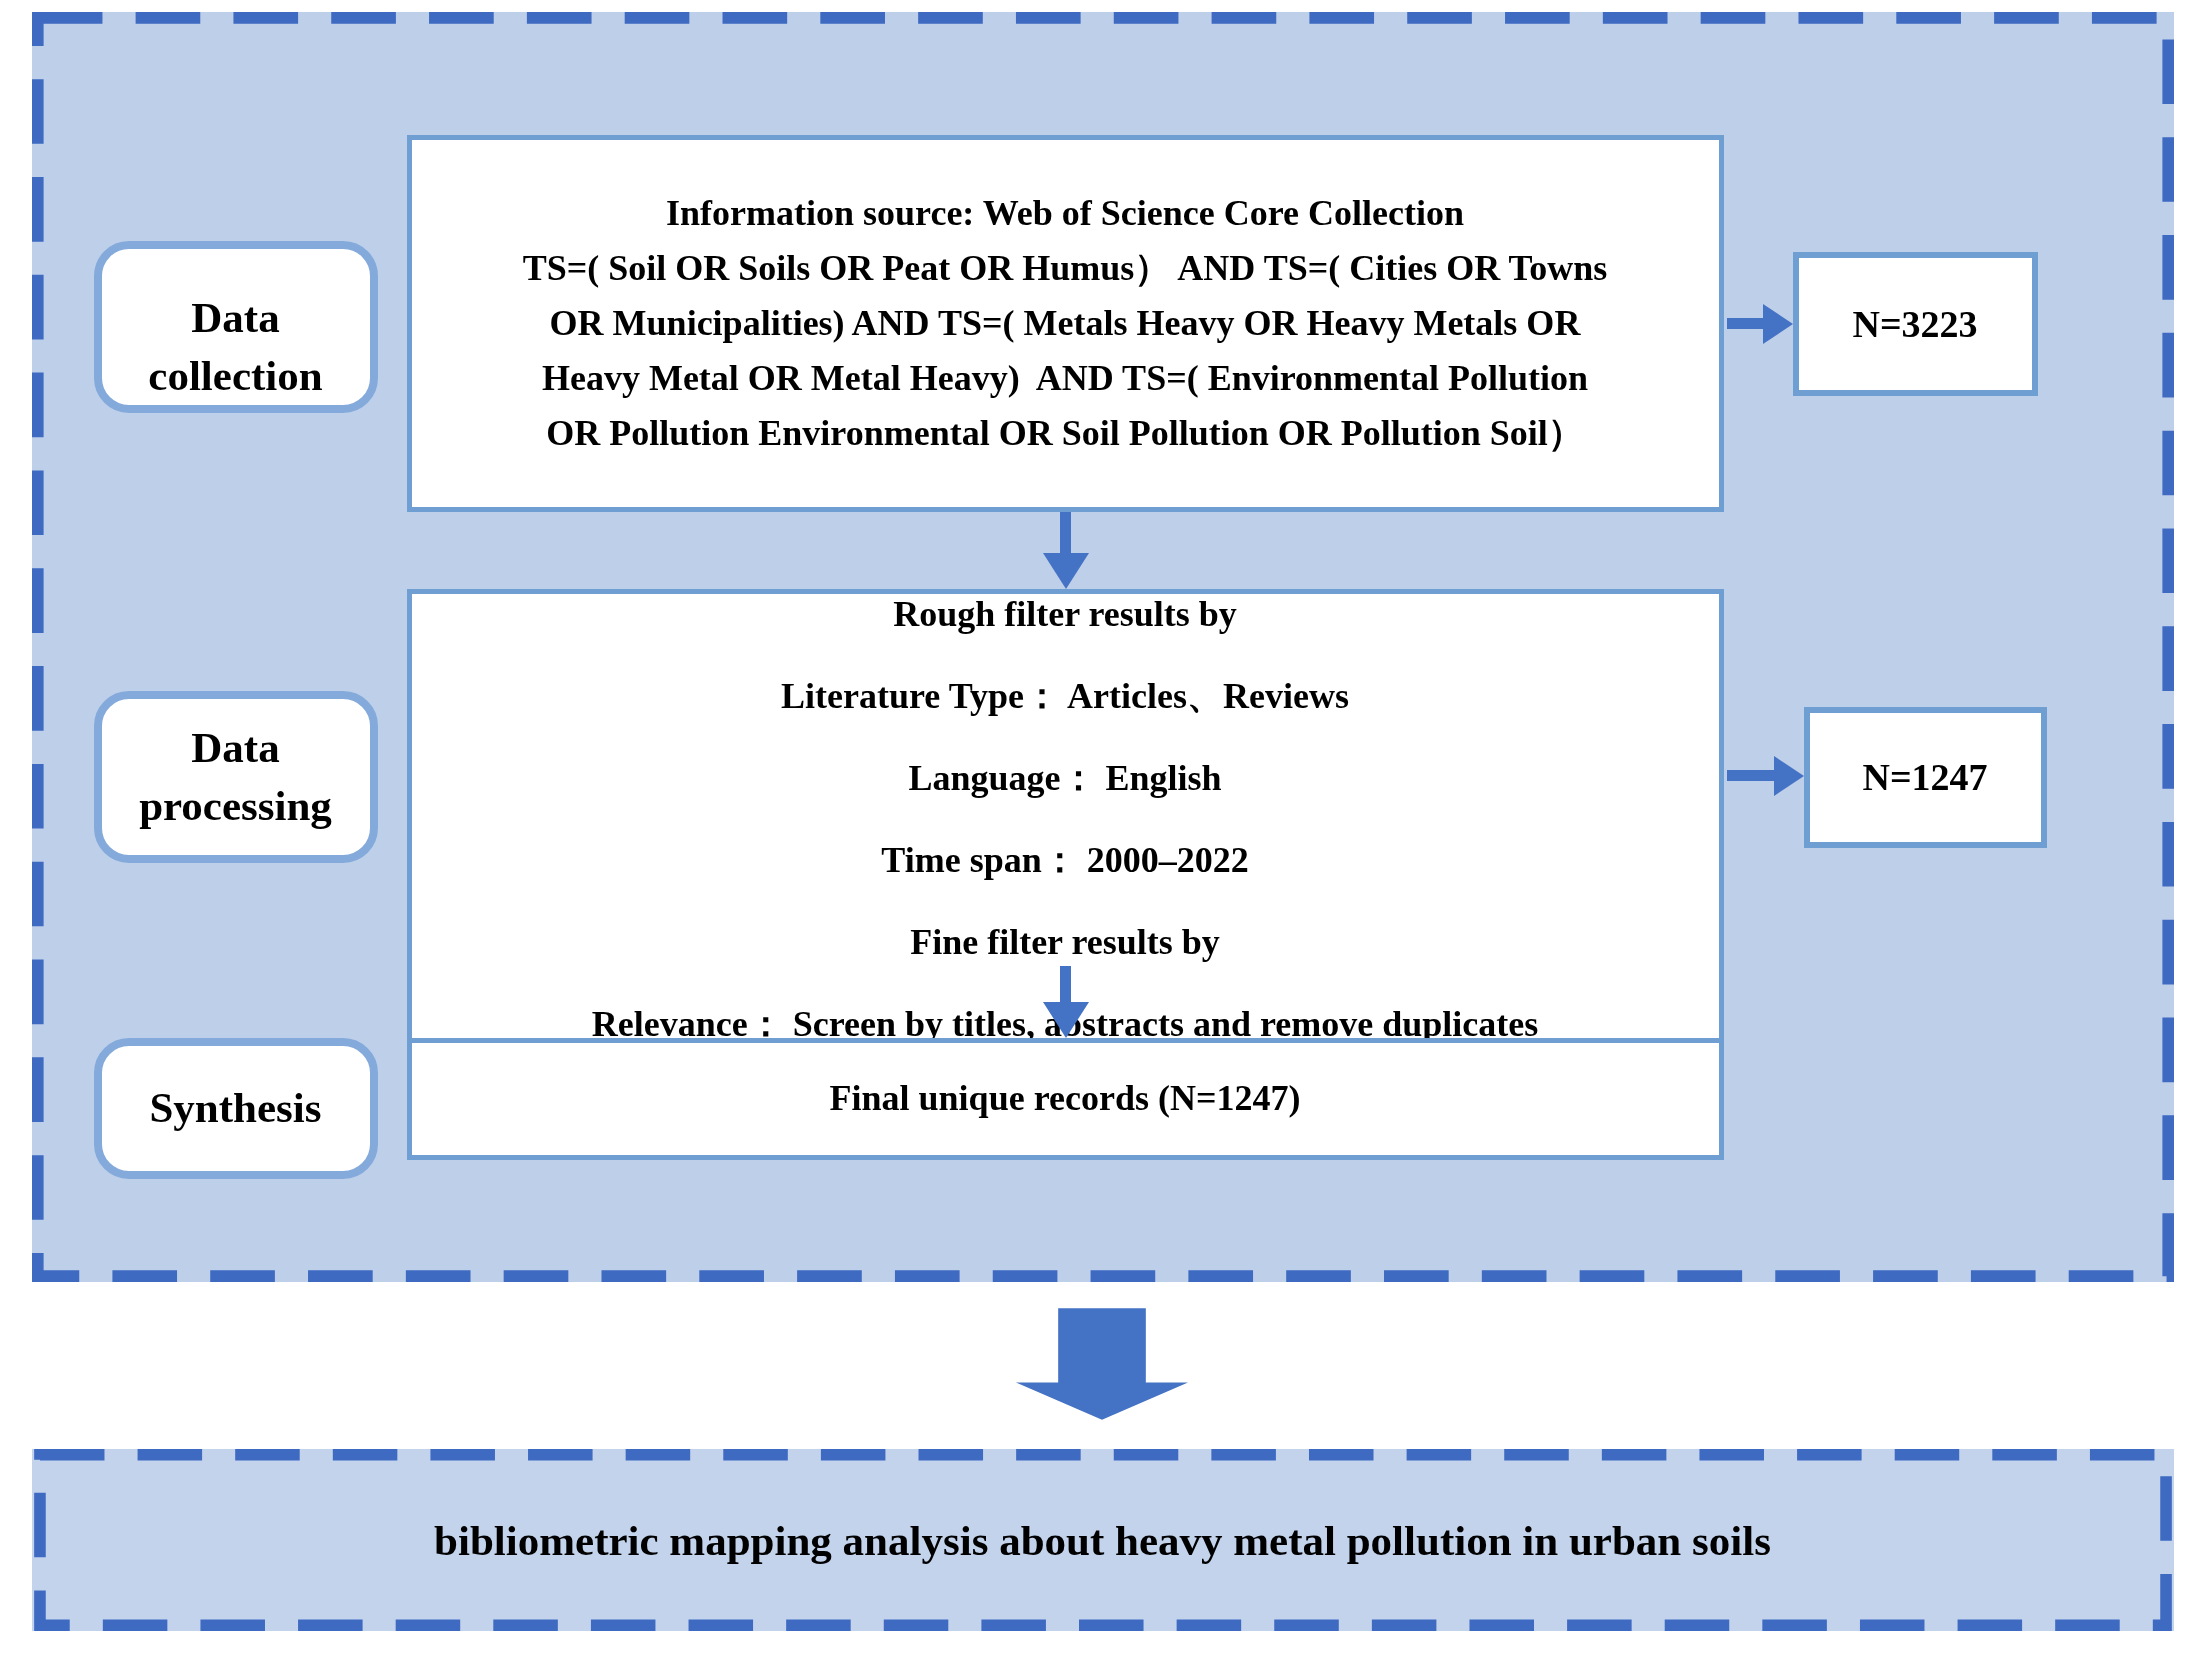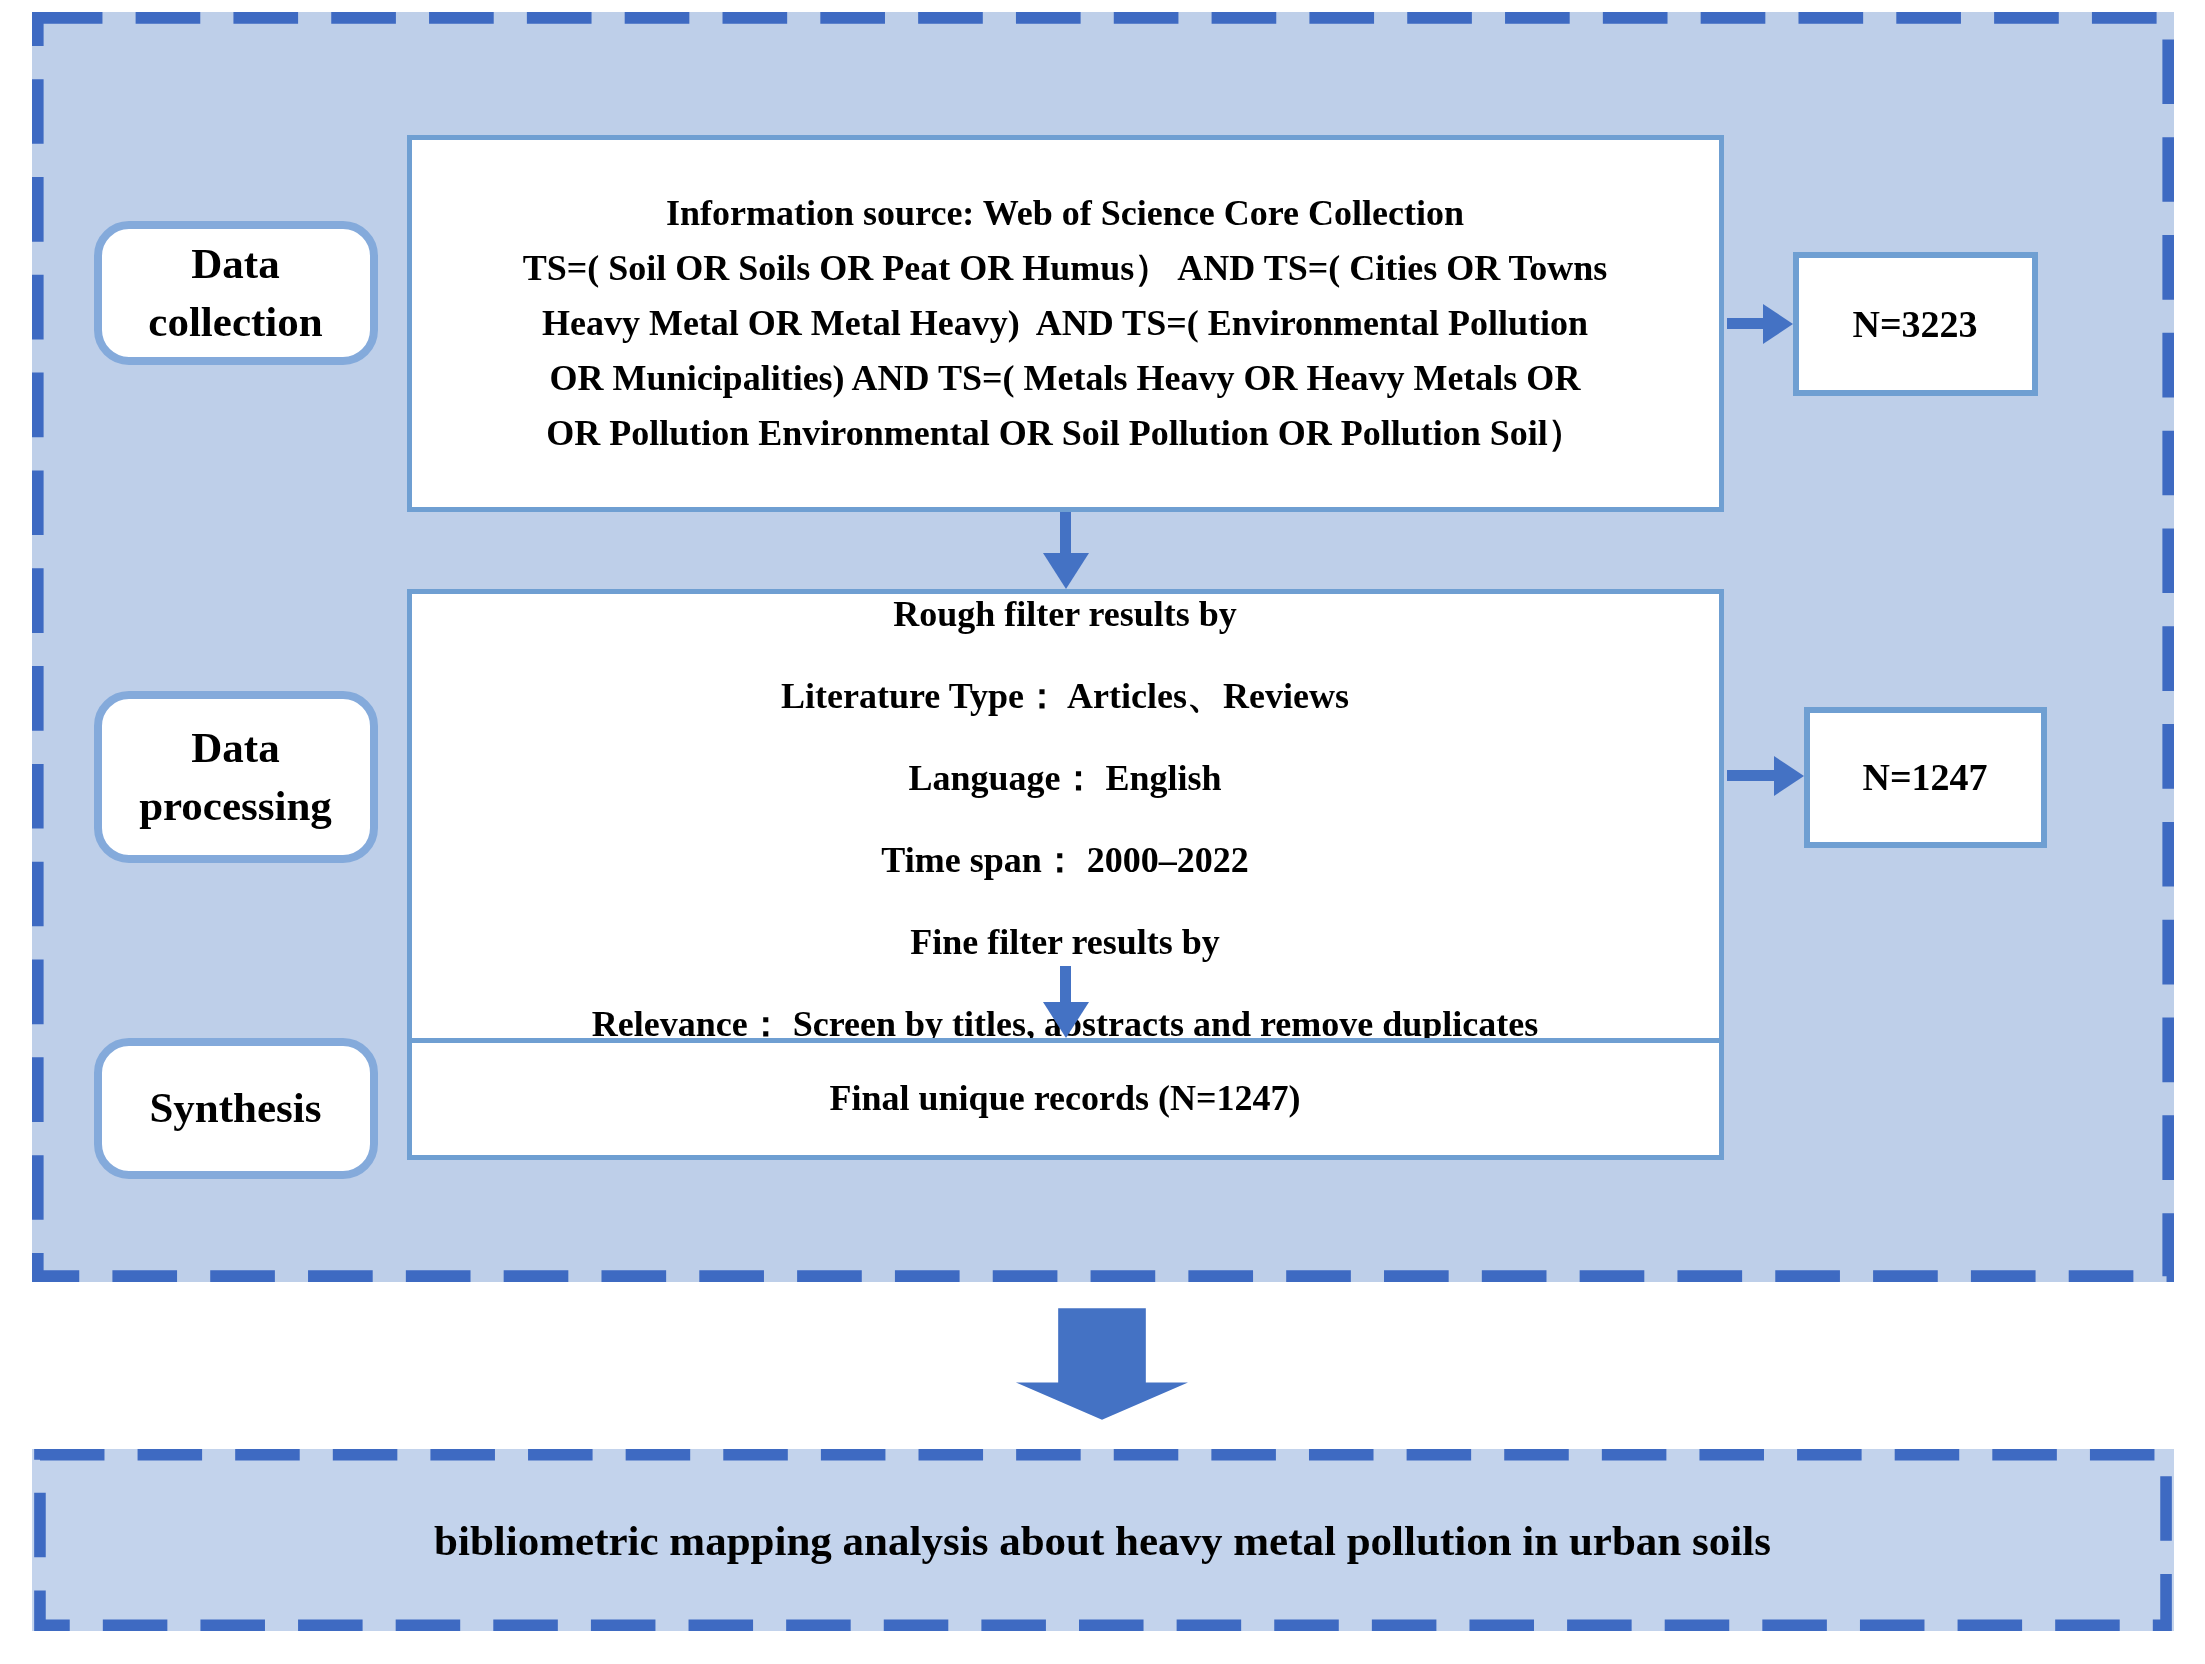--- a/index.html
+++ b/index.html
@@ -33,21 +33,21 @@
   
   .stage{
     left:62px;width:284px;
     background:#ffffff;
     border:8.3px solid var(--stage-border);
     border-radius:35px;
     display:flex;align-items:center;justify-content:center;
     text-align:center;
     font-size:43px;line-height:58px;
   }
-  .stage-1{top:209px;height:144px;}
+  .stage-1{top:229px;height:172px;align-items:flex-end;}
   .stage-2{top:679px;height:172px;}
   .stage-3{top:1026px;height:141px;}
 
   
   .mainbox{
     left:375px;width:1317px;
     background:#ffffff;
     border:5.8px solid var(--box-border);
     display:flex;flex-direction:column;align-items:center;justify-content:center;
     text-align:center;
@@ -123,22 +123,22 @@
   <div class="abs stage stage-2">
     <span>Data processing</span>
   </div>
   <div class="abs stage stage-3">
     <span>Synthesis</span>
   </div>
 
   <div class="abs mainbox mainbox-1">
     <div class="bline">Information source: Web of Science Core Collection</div>
     <div class="bline">TS=( Soil OR Soils OR Peat OR Humus） AND TS=( Cities OR Towns</div>
+    <div class="bline">OR Municipalities) AND TS=( Metals Heavy OR Heavy Metals OR</div>
     <div class="bline">Heavy Metal OR Metal Heavy)  AND TS=( Environmental Pollution</div>
-    <div class="bline">OR Municipalities) AND TS=( Metals Heavy OR Heavy Metals OR</div>
     <div class="bline">OR Pollution Environmental OR Soil Pollution OR Pollution Soil）</div>
   </div>
 
   <div class="abs mainbox mainbox-2">
     <div class="bline">Rough filter results by</div>
     <div class="bline">Literature Type： Articles、Reviews</div>
     <div class="bline">Language： English</div>
     <div class="bline">Time span： 2000–2022</div>
     <div class="bline">Fine filter results by</div>
     <div class="bline">Relevance： Screen by titles, abstracts and remove duplicates</div>

